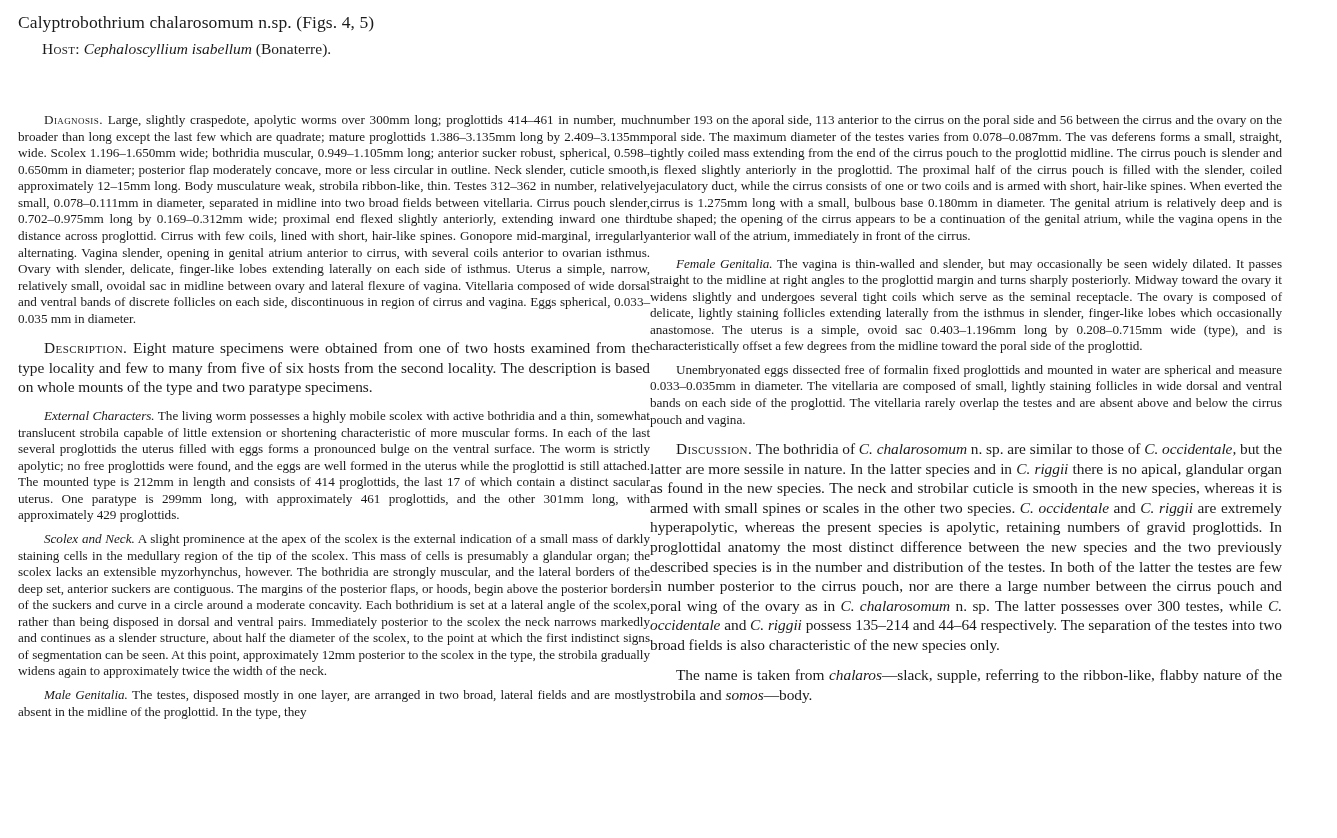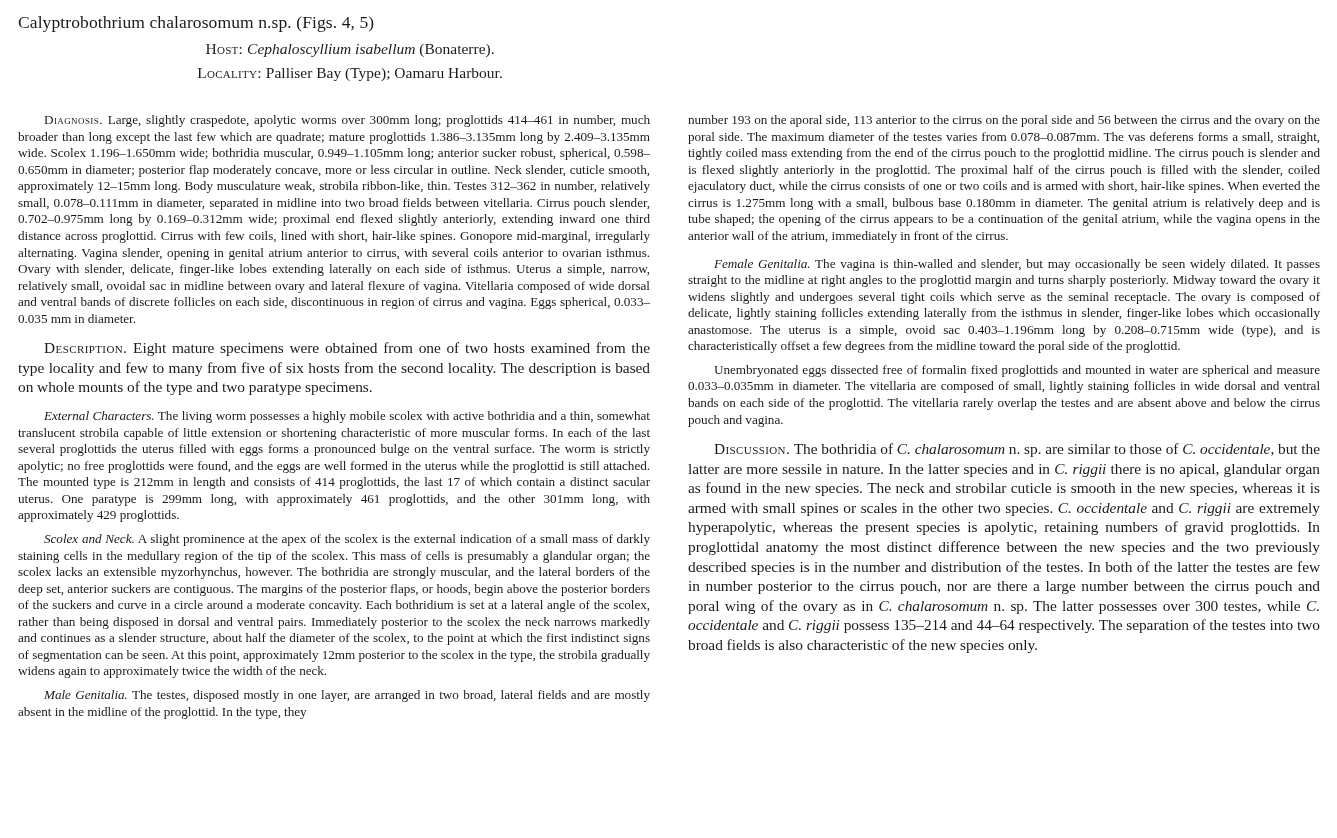--- a/index.html
+++ b/index.html
@@ -31,36 +31,34 @@
     font-size: 17.5px;
     letter-spacing: 0.1px;
     margin: 0 0 6px 0;
     font-family: "Liberation Serif", serif;
   }
   .meta-line {
     margin: 0 0 5px 0;
     padding-left: 24px;
     font-size: 15.5px;
     line-height: 1.25;
-    text-align: center;
   }
   .smallcaps {
     font-variant: small-caps;
     font-size: 15.5px;
     letter-spacing: 0.3px;
   }
   .ital { font-style: italic; }
 
   .columns {
     position: absolute;
     top: 112px;
     left: 18px;
     width: 1305px;
     display: flex;
-    gap: 38px;
   }
   .col {
     width: 632px;
   }
   .col p {
     margin: 0 0 7px 0;
     font-size: 13.2px;
     line-height: 1.255;
     text-align: justify;
     letter-spacing: -0.05px;
@@ -86,24 +84,20 @@
 <body>
 
 <div class="page">
 
   <div class="title-block">
     <div class="species-title">Calyptrobothrium chalarosomum n.sp. (Figs. 4, 5)</div>
     <div class="meta-line">
       <span class="smallcaps">Host:</span>
       <span class="ital">Cephaloscyllium isabellum</span>
       <span>(Bonaterre).</span>
-    </div>
-    <div class="meta-line">
-      <span class="smallcaps">Locality:</span>
-      <span>Palliser Bay (Type); Oamaru Harbour.</span>
     </div>
   </div>
 
   <div class="columns">
 
     <div class="col">
       <p class="indent">
         <span class="lead-sc">Diagnosis.</span>
         <span>Large, slightly craspedote, apolytic worms over 300mm long; proglottids 414–461 in number, much broader than long except the last few which are quadrate; mature proglottids 1.386–3.135mm long by 2.409–3.135mm wide. Scolex 1.196–1.650mm wide; bothridia muscular, 0.949–1.105mm long; anterior sucker robust, spherical, 0.598–0.650mm in diameter; posterior flap moderately concave, more or less circular in outline. Neck slender, cuticle smooth, approximately 12–15mm long. Body musculature weak, strobila ribbon-like, thin. Testes 312–362 in number, relatively small, 0.078–0.111mm in diameter, separated in midline into two broad fields between vitellaria. Cirrus pouch slender, 0.702–0.975mm long by 0.169–0.312mm wide; proximal end flexed slightly anteriorly, extending inward one third distance across proglottid. Cirrus with few coils, lined with short, hair-like spines. Gonopore mid-marginal, irregularly alternating. Vagina slender, opening in genital atrium anterior to cirrus, with several coils anterior to ovarian isthmus. Ovary with slender, delicate, finger-like lobes extending laterally on each side of isthmus. Uterus a simple, narrow, relatively small, ovoidal sac in midline between ovary and lateral flexure of vagina. Vitellaria composed of wide dorsal and ventral bands of discrete follicles on each side, discontinuous in region of cirrus and vagina. Eggs spherical, 0.033–0.035 mm in diameter.</span>
       </p>
@@ -134,16 +128,19 @@
         <span class="lead-it">Female Genitalia.</span>
         <span>The vagina is thin-walled and slender, but may occasionally be seen widely dilated. It passes straight to the midline at right angles to the proglottid margin and turns sharply posteriorly. Midway toward the ovary it widens slightly and undergoes several tight coils which serve as the seminal receptacle. The ovary is composed of delicate, lightly staining follicles extending laterally from the isthmus in slender, finger-like lobes which occasionally anastomose. The uterus is a simple, ovoid sac 0.403–1.196mm long by 0.208–0.715mm wide (type), and is characteristically offset a few degrees from the midline toward the poral side of the proglottid.</span>
       </p>
       <p class="indent">Unembryonated eggs dissected free of formalin fixed proglottids and mounted in water are spherical and measure 0.033–0.035mm in diameter. The vitellaria are composed of small, lightly staining follicles in wide dorsal and ventral bands on each side of the proglottid. The vitellaria rarely overlap the testes and are absent above and below the cirrus pouch and vagina.</p>
       <div class="spacer-sm"></div>
       <p class="indent big-para">
         <span class="lead-sc">Discussion.</span>
         <span>The bothridia of </span><span class="ital">C. chalarosomum</span><span> n. sp. are similar to those of </span><span class="ital">C. occidentale,</span><span> but the latter are more sessile in nature. In the latter species and in </span><span class="ital">C. riggii</span><span> there is no apical, glandular organ as found in the new species. The neck and strobilar cuticle is smooth in the new species, whereas it is armed with small spines or scales in the other two species. </span><span class="ital">C. occidentale</span><span> and </span><span class="ital">C. riggii</span><span> are extremely hyperapolytic, whereas the present species is apolytic, retaining numbers of gravid proglottids. In proglottidal anatomy the most distinct difference between the new species and the two previously described species is in the number and distribution of the testes. In both of the latter the testes are few in number posterior to the cirrus pouch, nor are there a large number between the cirrus pouch and poral wing of the ovary as in </span><span class="ital">C. chalarosomum</span><span> n. sp. The latter possesses over 300 testes, while </span><span class="ital">C. occidentale</span><span> and </span><span class="ital">C. riggii</span><span> possess 135–214 and 44–64 respectively. The separation of the testes into two broad fields is also characteristic of the new species only.</span>
       </p>
       <div class="spacer-sm"></div>
+      <p class="indent big-para">
+        <span>The name is taken from </span><span class="ital">chalaros</span><span>—slack, supple, referring to the ribbon-like, flabby nature of the strobila and </span><span class="ital">somos</span><span>—body.</span>
+      </p>
     </div>
 
   </div>
 </div>
 
 </body></html>

